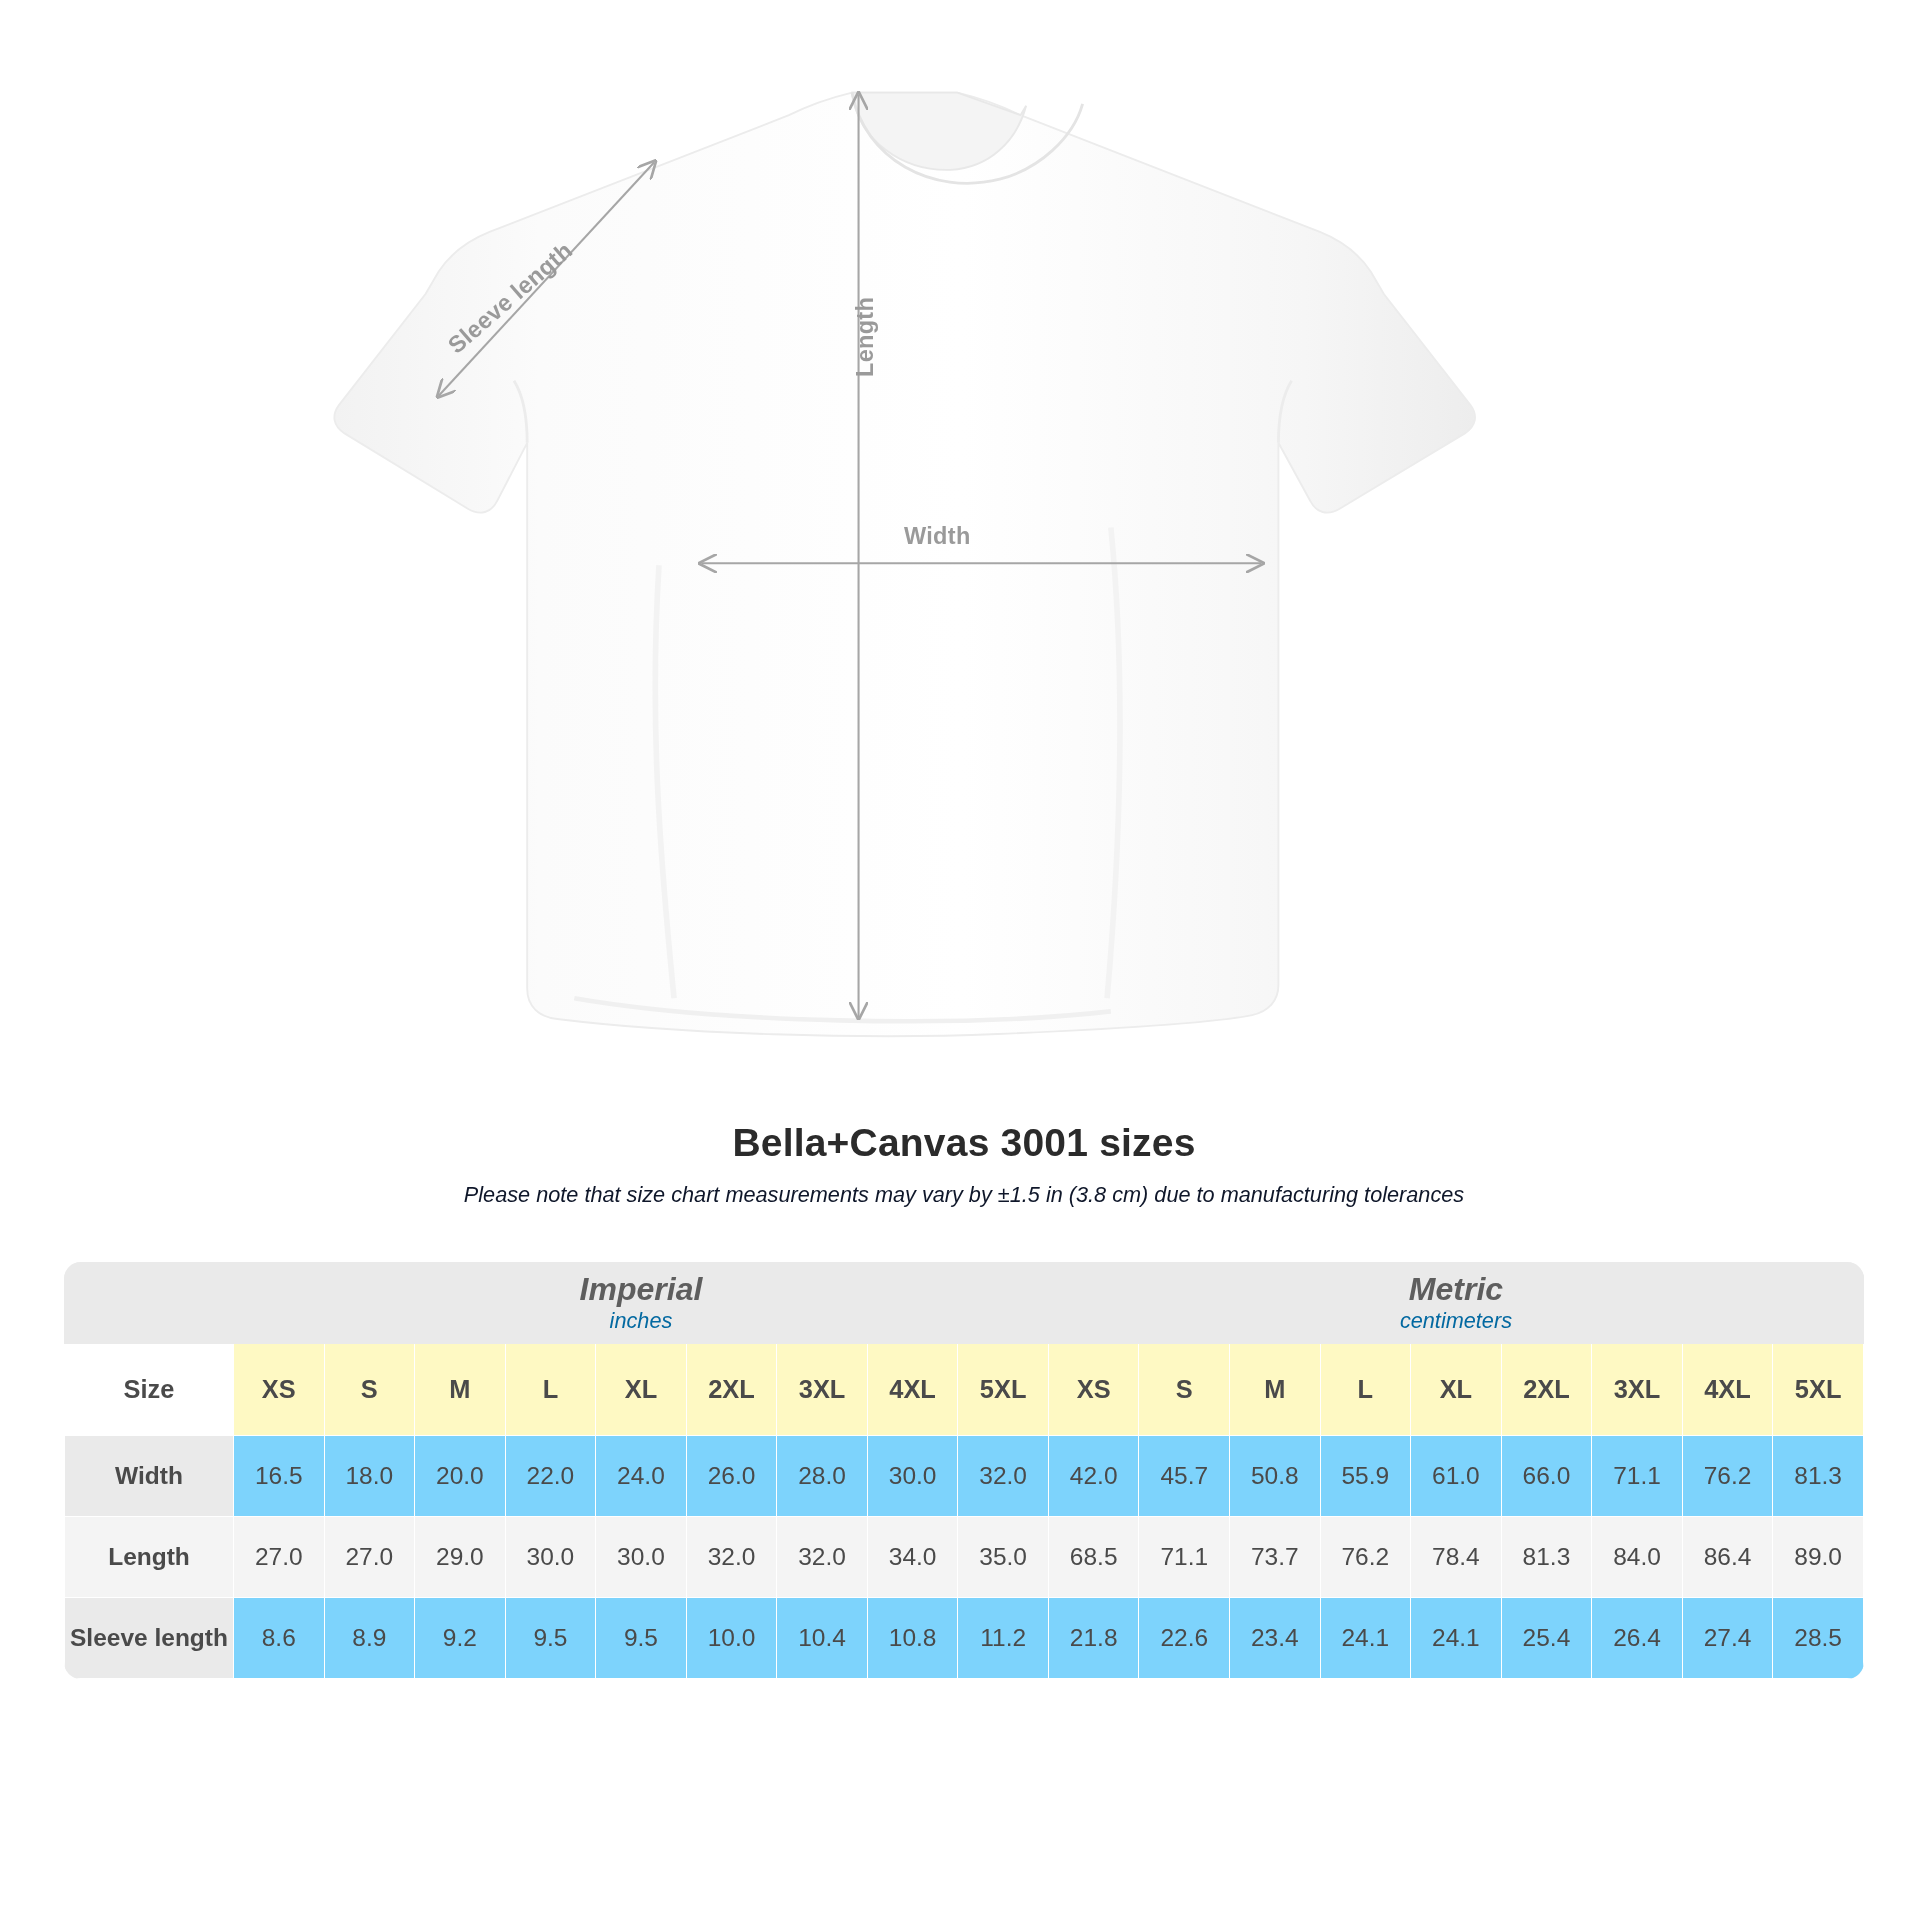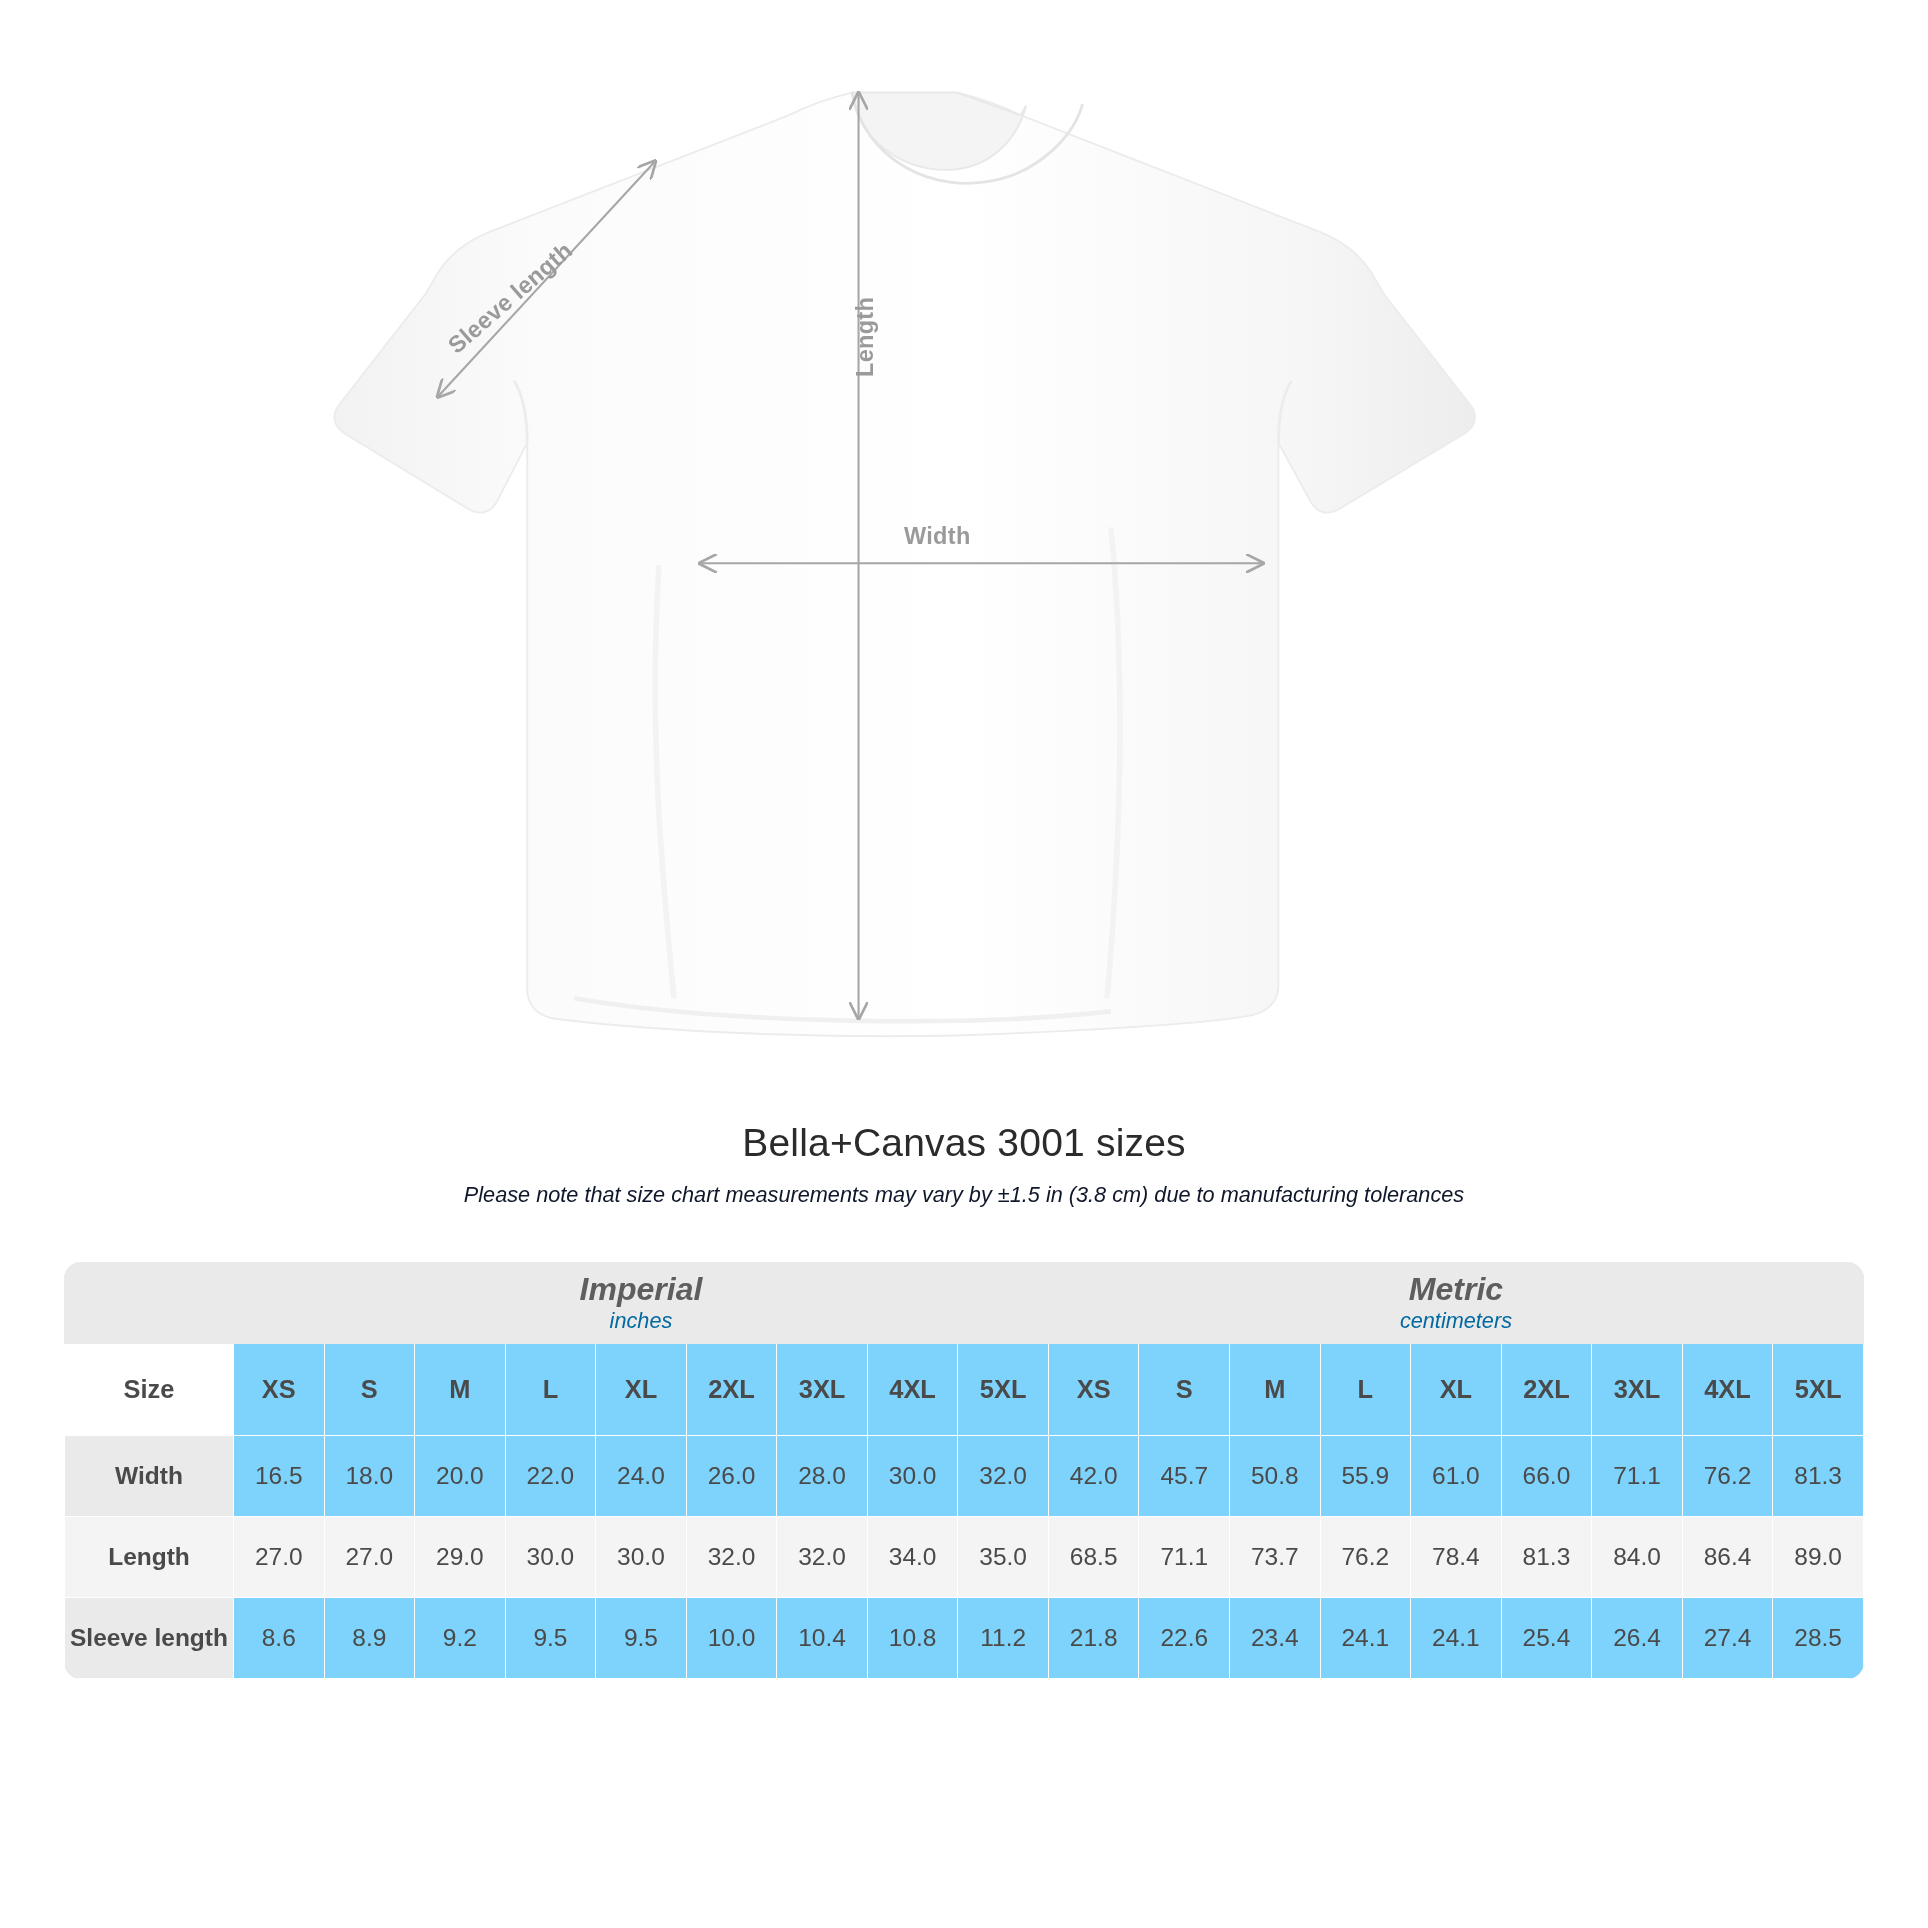--- a/index.html
+++ b/index.html
@@ -53,21 +53,21 @@
   
   .heading-block {
     position: absolute;
     left: 0;
     top: 1121px;
     width: 1928px;
     text-align: center;
   }
   .chart-title {
     font-size: 39px;
-    font-weight: normal;
+    font-weight: bold;
     color: #2b2b2b;
     margin: 0 0 17px 0;
     letter-spacing: 0.2px;
   }
   .chart-note {
     font-size: 21.7px;
     font-style: italic;
     color: #0f172a;
     margin: 0;
   }
@@ -115,21 +115,21 @@
     font-style: italic;
     color: #0369a1;
     line-height: 1.3;
   }
   .corner-cell {
     background: #eaeaea;
     border: 0.9px solid #eaeaea !important;
   }
   
   tr.head-row td, tr.head-row th {
-    background: #7dd3fc;
+    background: #fef9c3;
     font-weight: bold;
     font-size: 25.4px;
     color: #4a4a4a;
     height: 92px;
     border: 0.9px solid #ffffff;
   }
   tr.head-row .row-label {
     background: #ffffff;
     text-align: center;
   }

